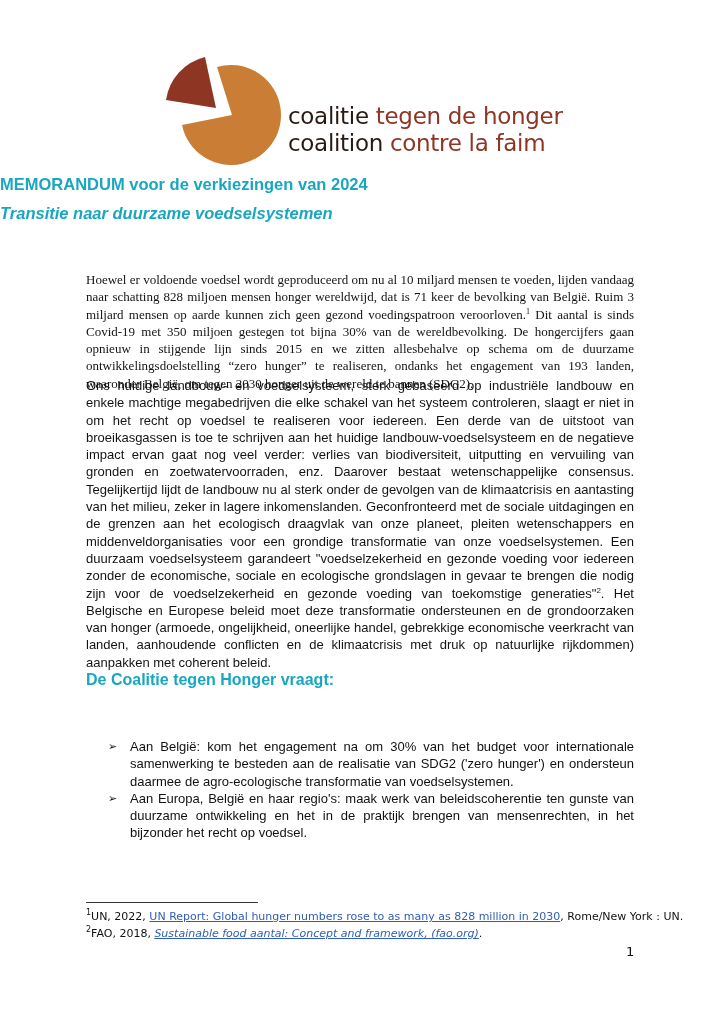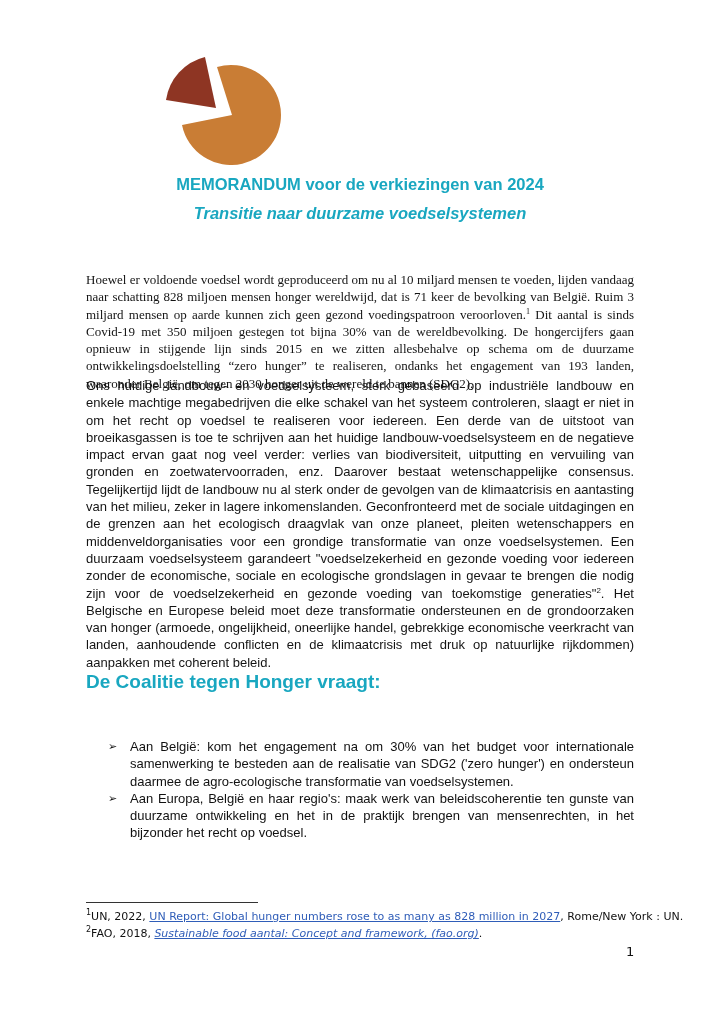--- a/index.html
+++ b/index.html
@@ -1,62 +1,66 @@
 <!DOCTYPE html>
 <html><head>
 <meta charset="utf-8">
 <style>
   html, body { margin: 0; padding: 0; background: #ffffff; }
   body { width: 720px; height: 1018px; position: relative; overflow: hidden; font-family: "Liberation Sans", sans-serif; color: #111; }
   .logo { position: absolute; left: 165px; top: 55px; width: 400px; height: 110px; }
   .logo svg { position: absolute; left: 0; top: 0; }
   .logo-text { position: absolute; left: 123px; top: 48px; font-family: "DejaVu Sans", sans-serif; font-size: 23px; line-height: 27px; letter-spacing: -0.3px; color: #2a1a14; white-space: nowrap; }
   .logo-text .accent { color: #8e3523; }
-  .title { position: absolute; left: 0; width: 720px; text-align: center; color: #19a7c0; font-weight: bold; font-size: 16.5px; }
+  .title { position: absolute; left: 0; width: 720px; color: #19a7c0; font-weight: bold; font-size: 16.5px; }
   .title1 { top: 175px; }
   .title2 { top: 204px; font-style: italic; }
   .body-text { position: absolute; left: 86px; width: 548px; font-size: 13px; line-height: 17.3px; text-align: justify; color: #141414; }
   .p1 { top: 271px; font-family: Liberation Serif, serif; }
   .p2 { top: 377px; }
-  .section-head { position: absolute; left: 86px; top: 671px; color: #19a7c0; font-weight: bold; font-size: 19px; }
+  .section-head { position: absolute; left: 86px; top: 671px; color: #19a7c0; font-weight: bold; font-size: 16px; }
   .bullets { position: absolute; left: 108px; top: 738px; width: 526px; font-size: 13px; line-height: 17.3px; text-align: justify; margin: 0; padding: 0; list-style: none; }
   .bullets li { position: relative; padding-left: 22px; margin-bottom: 0px; }
   .bullets li .arrow { position: absolute; left: 0; top: 0; font-size: 11px; }
   sup { font-size: 8px; vertical-align: super; line-height: 0; }
   .fn-rule { position: absolute; left: 86px; top: 902px; width: 172px; height: 1px; background: #333; }
   .footnotes { position: absolute; left: 86px; top: 908px; font-family: "DejaVu Sans", sans-serif; font-size: 11px; line-height: 17px; color: #111; }
   .footnotes a { color: #2f5db8; text-decoration: underline; }
   .footnotes .ital { font-style: italic; }
   .page-num { position: absolute; left: 626px; top: 944px; font-family: "DejaVu Sans", sans-serif; font-size: 13px; color: #111; }
 </style>
 </head>
 <body>
 
 <div class="logo">
   <svg width="120" height="110" viewBox="0 0 120 110">
 
     <path d="M67,60 L17,70 A50,50 0 1,0 52,12 Z" fill="#C97D35" transform="translate(0,0)"></path>
 
     <path d="M51,53 L40,2 A52,52 0 0,0 1,45 Z" fill="#8E3523"></path>
   </svg>
+  <div class="logo-text">
+    <div><span>coalitie </span><span class="accent">tegen de honger</span></div>
+    <div><span>coalition </span><span class="accent">contre la faim</span></div>
+  </div>
 </div>
 
 <div class="title title1">MEMORANDUM voor de verkiezingen van 2024</div>
 <div class="title title2">Transitie naar duurzame voedselsystemen</div>
 
 <div class="body-text p1"><span>Hoewel er voldoende voedsel wordt geproduceerd om nu al 10 miljard mensen te voeden, lijden vandaag naar schatting 828 miljoen mensen honger wereldwijd, dat is 71 keer de bevolking van België. Ruim 3 miljard mensen op aarde kunnen zich geen gezond voedingspatroon veroorloven.</span><sup>1</sup><span> Dit aantal is sinds Covid-19 met 350 miljoen gestegen tot bijna 30% van de wereldbevolking. De hongercijfers gaan opnieuw in stijgende lijn sinds 2015 en we zitten allesbehalve op schema om de duurzame ontwikkelingsdoelstelling “zero hunger” te realiseren, ondanks het engagement van 193 landen, waaronder België, om tegen 2030 honger uit de wereld te bannen (SDG2).</span></div>
 
 <div class="body-text p2"><span>Ons huidige landbouw- en voedselsysteem, sterk gebaseerd op industriële landbouw en enkele machtige megabedrijven die elke schakel van het systeem controleren, slaagt er niet in om het recht op voedsel te realiseren voor iedereen. Een derde van de uitstoot van broeikasgassen is toe te schrijven aan het huidige landbouw-voedselsysteem en de negatieve impact ervan gaat nog veel verder: verlies van biodiversiteit, uitputting en vervuiling van gronden en zoetwatervoorraden, enz. Daarover bestaat wetenschappelijke consensus. Tegelijkertijd lijdt de landbouw nu al sterk onder de gevolgen van de klimaatcrisis en aantasting van het milieu, zeker in lagere inkomenslanden. Geconfronteerd met de sociale uitdagingen en de grenzen aan het ecologisch draagvlak van onze planeet, pleiten wetenschappers en middenveldorganisaties voor een grondige transformatie van onze voedselsystemen. Een duurzaam voedselsysteem garandeert "voedselzekerheid en gezonde voeding voor iedereen zonder de economische, sociale en ecologische grondslagen in gevaar te brengen die nodig zijn voor de voedselzekerheid en gezonde voeding van toekomstige generaties"</span><sup>2</sup><span>. Het Belgische en Europese beleid moet deze transformatie ondersteunen en de grondoorzaken van honger (armoede, ongelijkheid, oneerlijke handel, gebrekkige economische veerkracht van landen, aanhoudende conflicten en de klimaatcrisis met druk op natuurlijke rijkdommen) aanpakken met coherent beleid.</span></div>
 
 <div class="section-head">De Coalitie tegen Honger vraagt:</div>
 
 <ul class="bullets">
   <li><span class="arrow">➢</span><span>Aan België: kom het engagement na om 30% van het budget voor internationale samenwerking te besteden aan de realisatie van SDG2 ('zero hunger') en ondersteun daarmee de agro-ecologische transformatie van voedselsystemen.</span></li>
   <li><span class="arrow">➢</span><span>Aan Europa, België en haar regio's: maak werk van beleidscoherentie ten gunste van duurzame ontwikkeling en het in de praktijk brengen van mensenrechten, in het bijzonder het recht op voedsel.</span></li>
 </ul>
 
 <div class="fn-rule"></div>
 <div class="footnotes">
-  <div><sup>1</sup><span>UN, 2022,  </span><a>UN Report: Global hunger numbers rose to as many as 828 million in 2027</a><span>, Rome/New York : UN.</span></div>
+  <div><sup>1</sup><span>UN, 2022,  </span><a>UN Report: Global hunger numbers rose to as many as 828 million in 2030</a><span>, Rome/New York : UN.</span></div>
   <div><sup>2</sup><span>FAO, 2018, </span><a class="ital">Sustainable food aantal: Concept and framework, (fao.org)</a><span>.</span></div>
 </div>
 
 <div class="page-num">1</div>
 
 </body></html>

